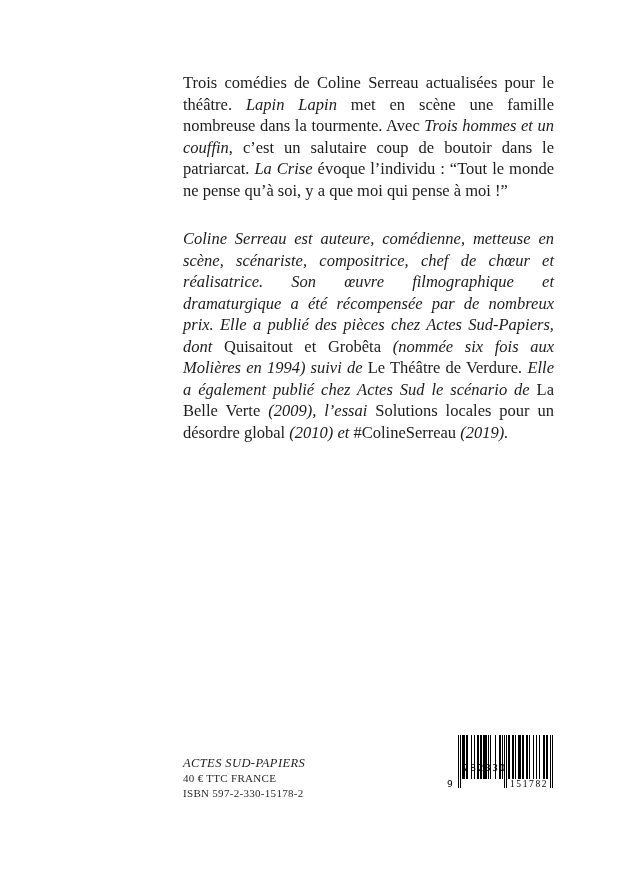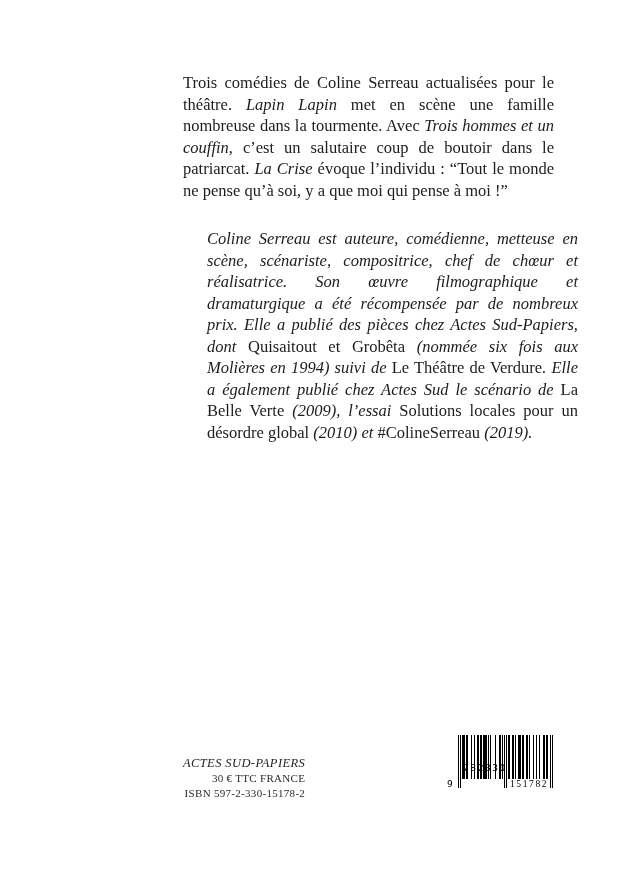--- a/index.html
+++ b/index.html
@@ -16,29 +16,28 @@
   .para {
     position: absolute;
     left: 183px;
     width: 371px;
     font-size: 16.5px;
     line-height: 21.5px;
     text-align: justify;
     color: #1c1c1c;
   }
   .para-synopsis { top: 72px; }
-  .para-bio { top: 228px; font-style: italic; margin-left: 24px; }
+  .para-bio { top: 228px; font-style: italic; }
   .it { font-style: italic; }
   .ro { font-style: normal; }
   .imprint {
     position: absolute;
     left: 183px;
     top: 756px;
     color: #2a2a2a;
-    text-align: right;
   }
   .publisher-logo {
     font-style: italic;
     font-size: 12.5px;
     letter-spacing: 0.4px;
     line-height: 15px;
     color: #222222;
   }
   .imprint-line {
     font-size: 11px;
@@ -71,21 +70,21 @@
 <body>
 
 <div class="page">
 
   <p class="para para-synopsis"><span class="ro">Trois comédies de Coline Serreau actualisées pour le théâtre. </span><span class="it">Lapin Lapin</span><span class="ro"> met en scène une famille nombreuse dans la tourmente. Avec </span><span class="it">Trois hommes et un couffin</span><span class="ro">, c’est un salutaire coup de boutoir dans le patriarcat. </span><span class="it">La Crise</span><span class="ro"> évoque l’individu : “Tout le monde ne pense qu’à soi, y a que moi qui pense à moi !”</span></p>
 
   <p class="para para-bio"><span class="it">Coline Serreau est auteure, comédienne, metteuse en scène, scénariste, compositrice, chef de chœur et réalisatrice. Son œuvre filmographique et dramaturgique a été récompensée par de nombreux prix. Elle a publié des pièces chez Actes Sud-Papiers, dont </span><span class="ro">Quisaitout et Grobêta</span><span class="it"> (nommée six fois aux Molières en 1994) suivi de </span><span class="ro">Le Théâtre de Verdure</span><span class="it">. Elle a également publié chez Actes Sud le scénario de </span><span class="ro">La Belle Verte</span><span class="it"> (2009), l’essai </span><span class="ro">Solutions locales pour un désordre global</span><span class="it"> (2010) et </span><span class="ro">#ColineSerreau</span><span class="it"> (2019).</span></p>
 
   <div class="imprint">
     <div class="publisher-logo">ACTES SUD-PAPIERS</div>
-    <div class="imprint-line">30 € TTC FRANCE</div>
+    <div class="imprint-line">40 € TTC FRANCE</div>
     <div class="imprint-line">ISBN  597-2-330-15178-2</div>
   </div>
 
   <div class="barcode">
     <svg id="barcode-svg" width="95" height="53" viewBox="0 0 95 53">
         <rect x="0" y="0" width="1" height="53" fill="#000000"></rect>
         <rect x="2" y="0" width="1" height="53" fill="#000000"></rect>
         <rect x="4" y="0" width="1" height="44" fill="#000000"></rect>
         <rect x="5" y="0" width="1" height="44" fill="#000000"></rect>
         <rect x="6" y="0" width="1" height="44" fill="#000000"></rect>

